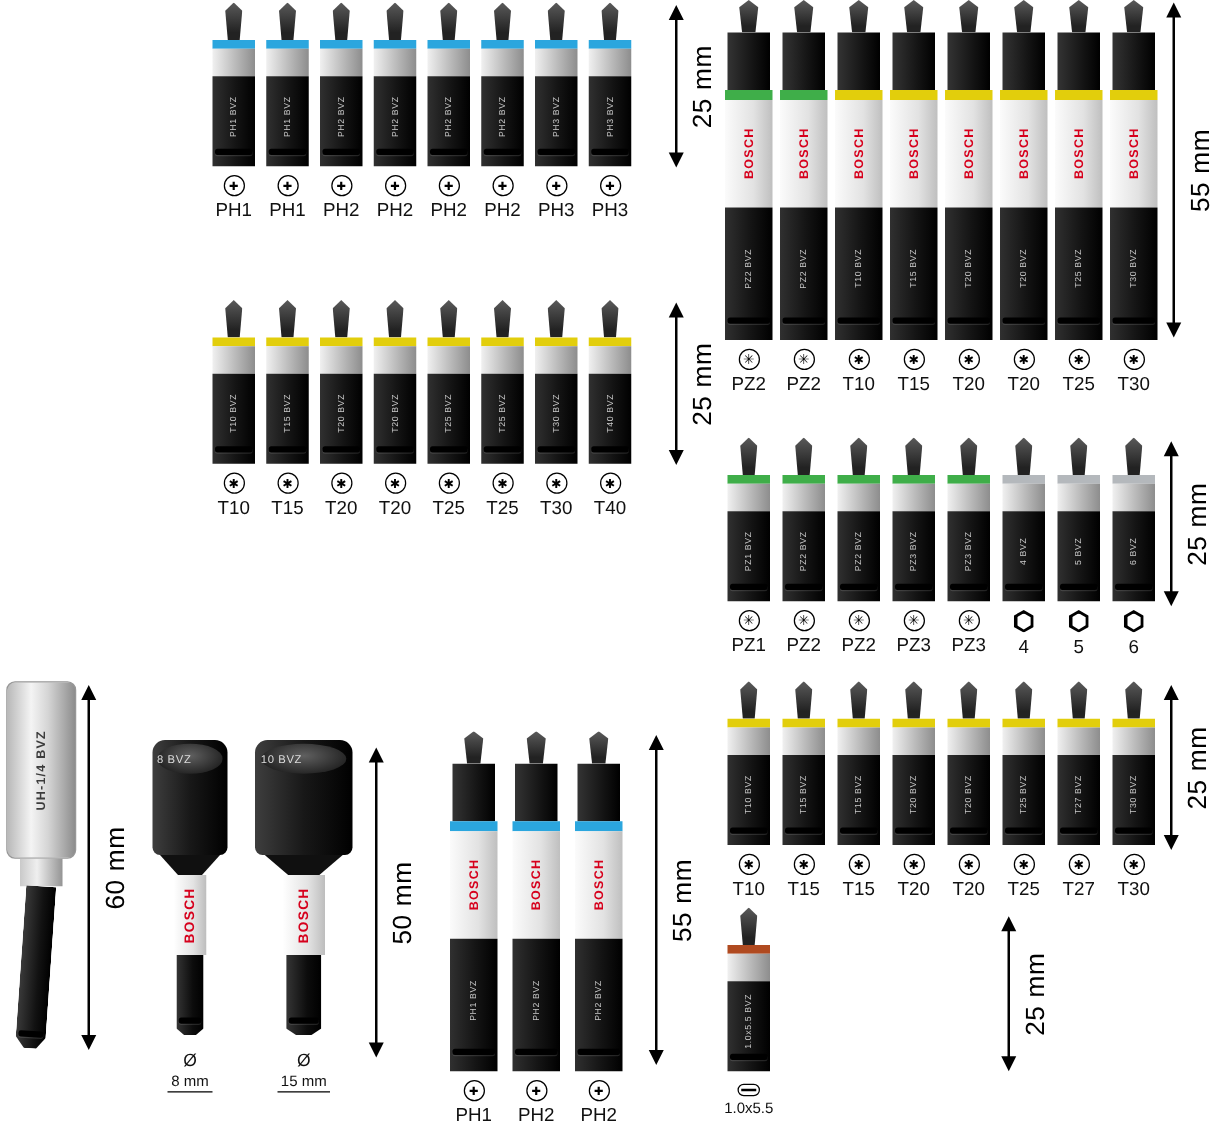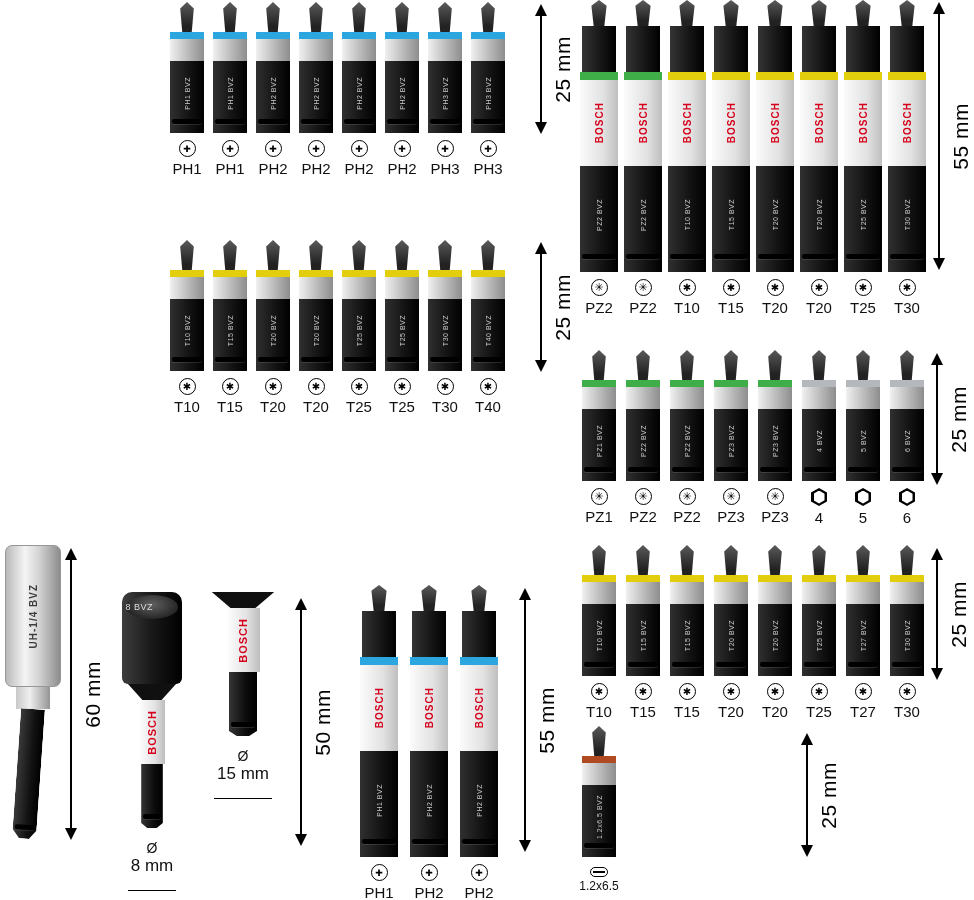--- a/index.html
+++ b/index.html
@@ -84,21 +84,21 @@
     display:flex;align-items:center;justify-content:flex-start;}
   .nut-face-text{font-size:9px;color:#dcdcdc;letter-spacing:.5px;}
   .nut-taper{width:100%;height:16px;background:#101010;clip-path:polygon(10% 0,90% 0,66% 100%,34% 100%);}
   .nut-band{width:44%;height:64px;background:linear-gradient(90deg,#fff,#e3e3e3 60%,#bdbdbd);
     display:flex;align-items:center;justify-content:center;}
   .nut-band .bosch-text{font-size:11px;}
   .nut-shank{width:36%;height:64px;position:relative;background:linear-gradient(90deg,#353535,#0c0c0c 60%,#000);
     clip-path:polygon(0 0,100% 0,100% 92%,72% 100%,28% 100%,0 92%);}
   .nut-label{margin-top:13px;text-align:center;}
   .nut-label .dia{display:block;font-size:14px;line-height:1.1;}
-  .nut-label .size{display:inline-block;font-size:17px;border-bottom:1.6px solid #000;padding:0 3px 14px;}
+  .nut-label .size{display:inline-block;font-size:12px;border-bottom:1.6px solid #000;padding:0 3px 1px;}
 </style>
 </head>
 <body>
 
 <div class="canvas">
 
   <section class="bit-group" style="left:168px;top:2px;gap:5px">
       <div class="bit-col short">
         <div class="bit">
           <div class="tip"></div>
@@ -652,26 +652,26 @@
         <div class="bit-label">T30</div>
       </div>
     </section>
   <section class="bit-group" style="left:580px;top:726px;gap:16px">
       <div class="bit-col short">
         <div class="bit">
           <div class="tip"></div>
           <div class="band" style="background: rgb(176, 74, 32);"></div>
           <div class="collar"></div>
           <div class="body">
-            <span class="shank-text">1.2x6.5 BVZ</span>
+            <span class="shank-text">1.0x5.5 BVZ</span>
             <div class="groove"></div>
           </div>
         </div>
         <span class="drive-icon icon-slot"></span>
-        <div class="bit-label small">1.2x6.5</div>
+        <div class="bit-label small">1.0x5.5</div>
       </div>
     </section>
   <section class="bit-group" style="left:360px;top:585px;gap:12px">
       <div class="bit-col long">
         <div class="bit">
           <div class="tip"></div>
           <div class="neck"></div>
           <div class="band" style="background: rgb(43, 166, 222);"></div>
           <div class="bosch">
             <span class="bosch-text">BOSCH</span>
@@ -796,20 +796,25 @@
     <div class="nut-shank">
       <div class="groove"></div>
     </div>
     <div class="nut-label">
       <span class="dia">Ø</span>
       <span class="size">8 mm</span>
     </div>
   </div>
 
   <div class="nutsetter" style="left:204px;top:592px;width:78px">
+    <div class="nut-head">
+      <div class="nut-face">
+        <span class="nut-face-text">10 BVZ</span>
+      </div>
+    </div>
     <div class="nut-taper"></div>
     <div class="nut-band">
       <span class="bosch-text">BOSCH</span>
     </div>
     <div class="nut-shank">
       <div class="groove"></div>
     </div>
     <div class="nut-label">
       <span class="dia">Ø</span>
       <span class="size">15 mm</span>

